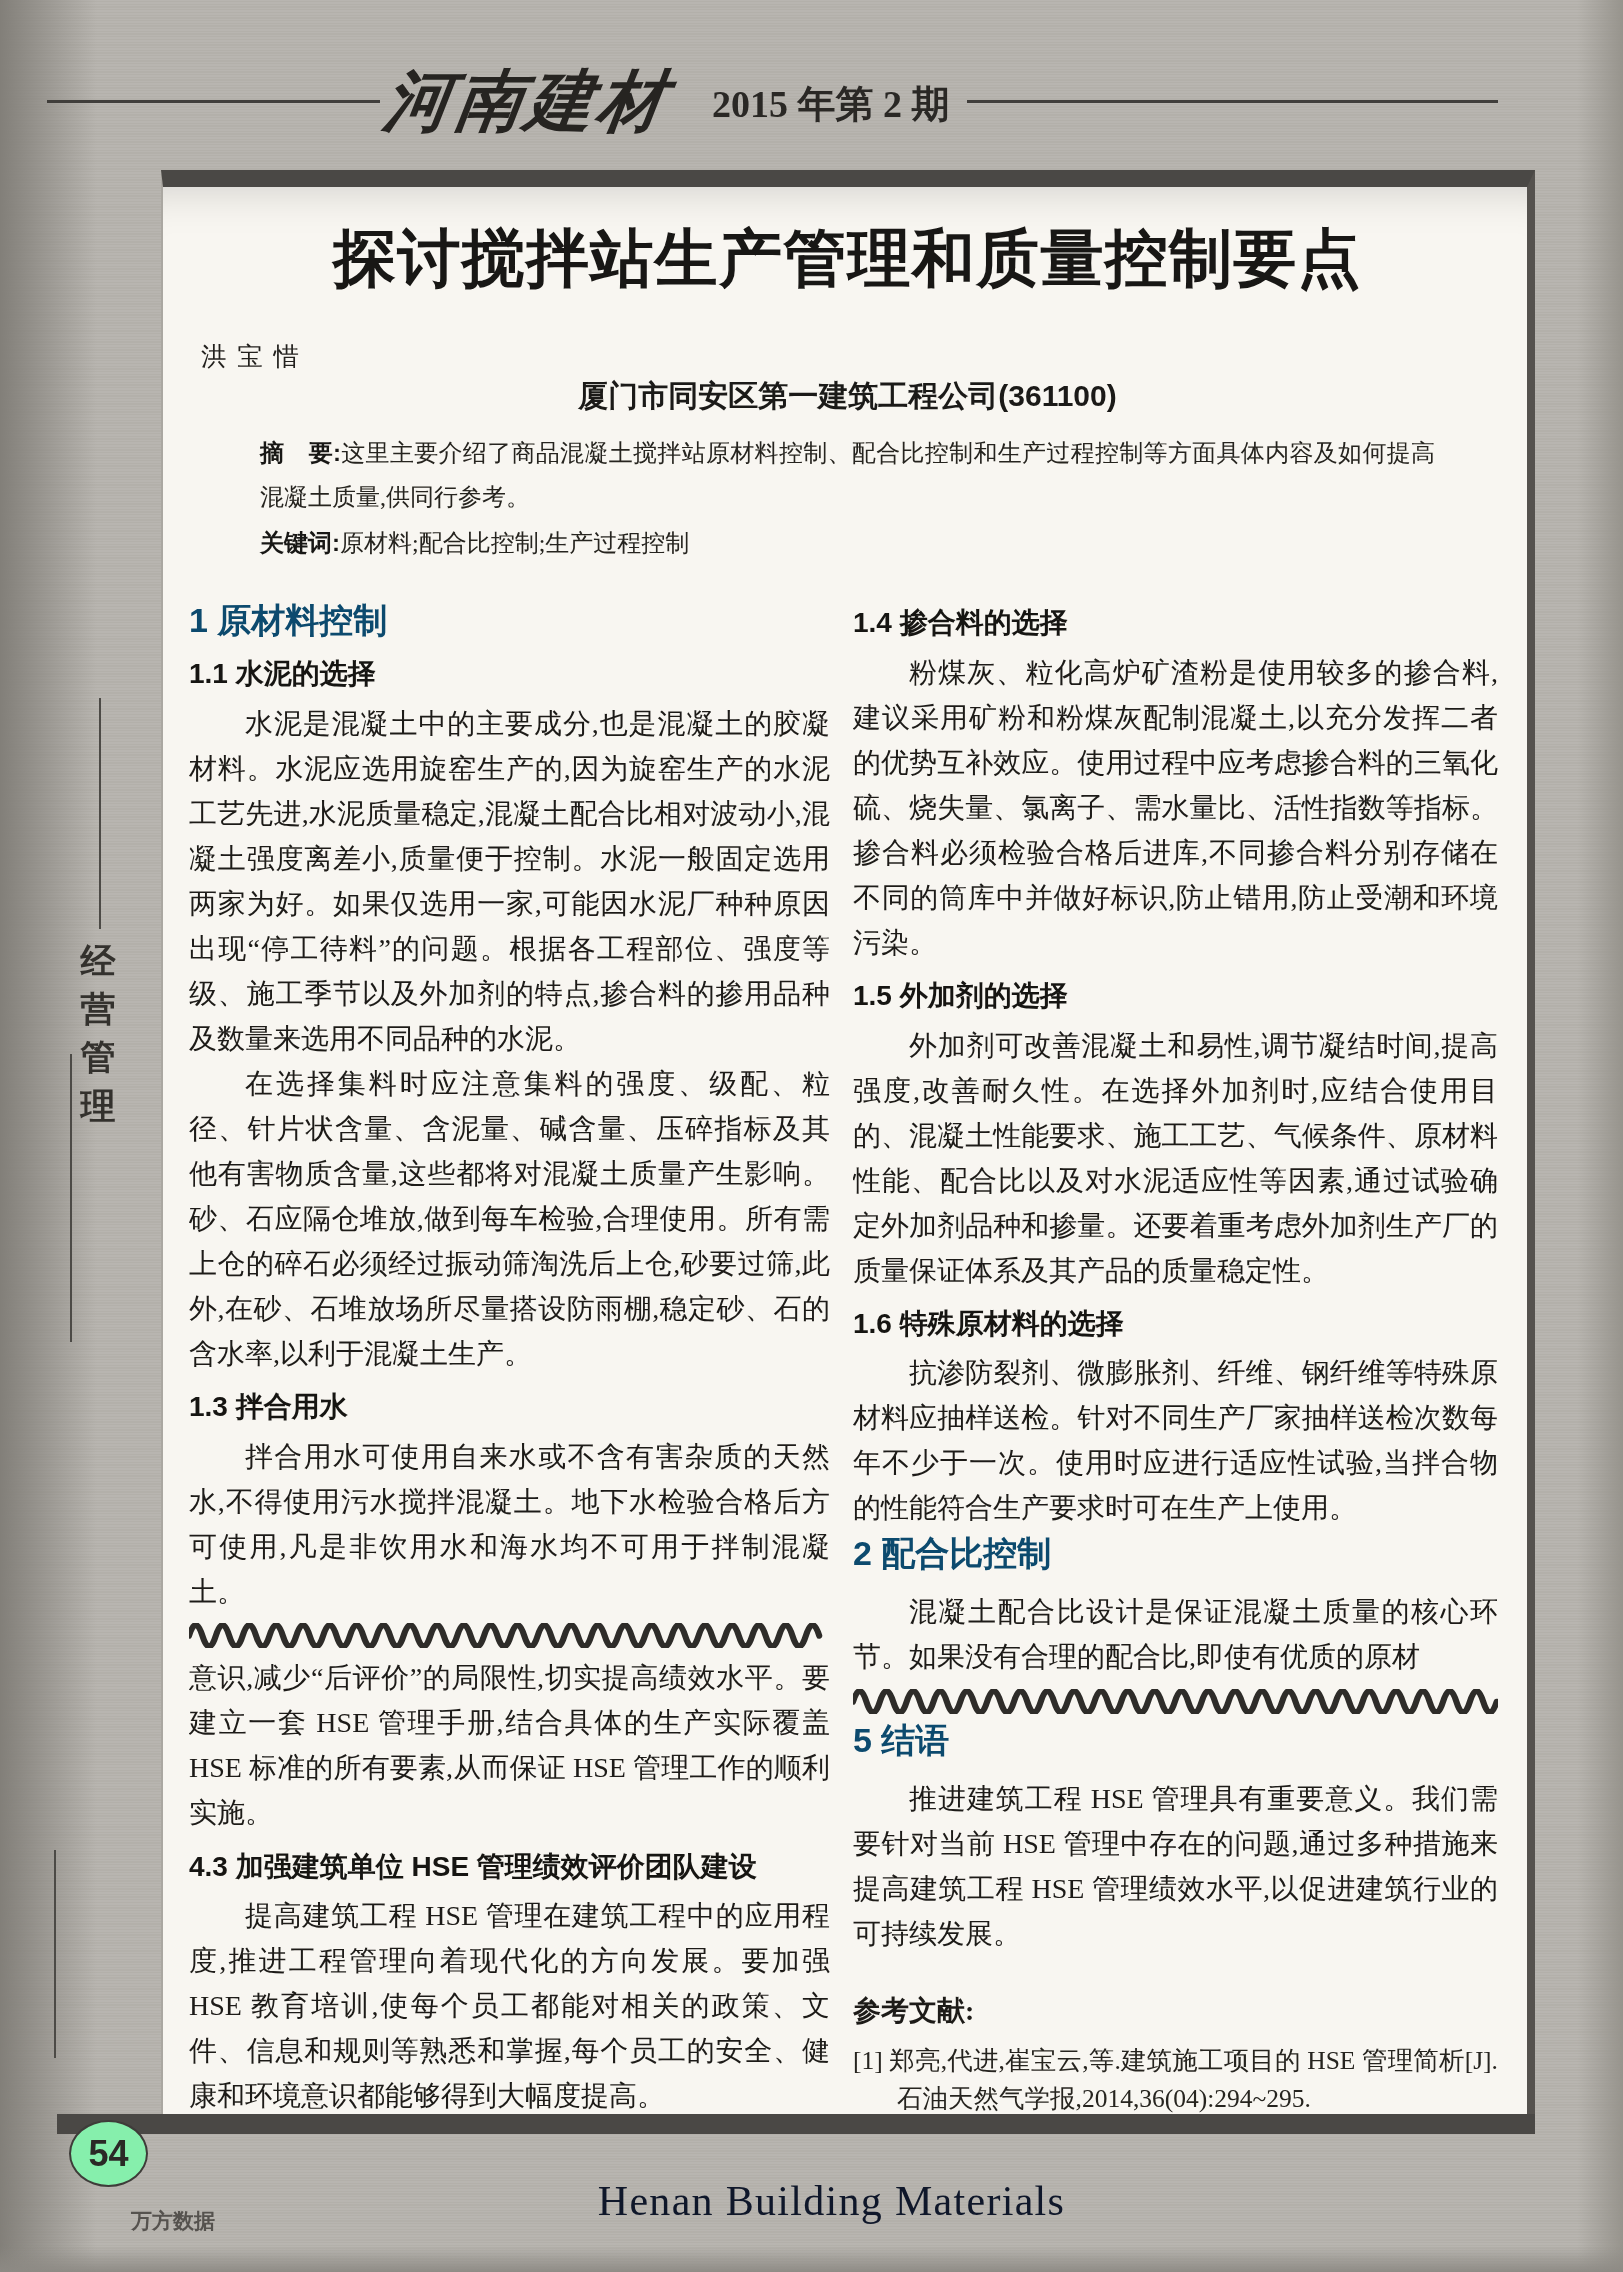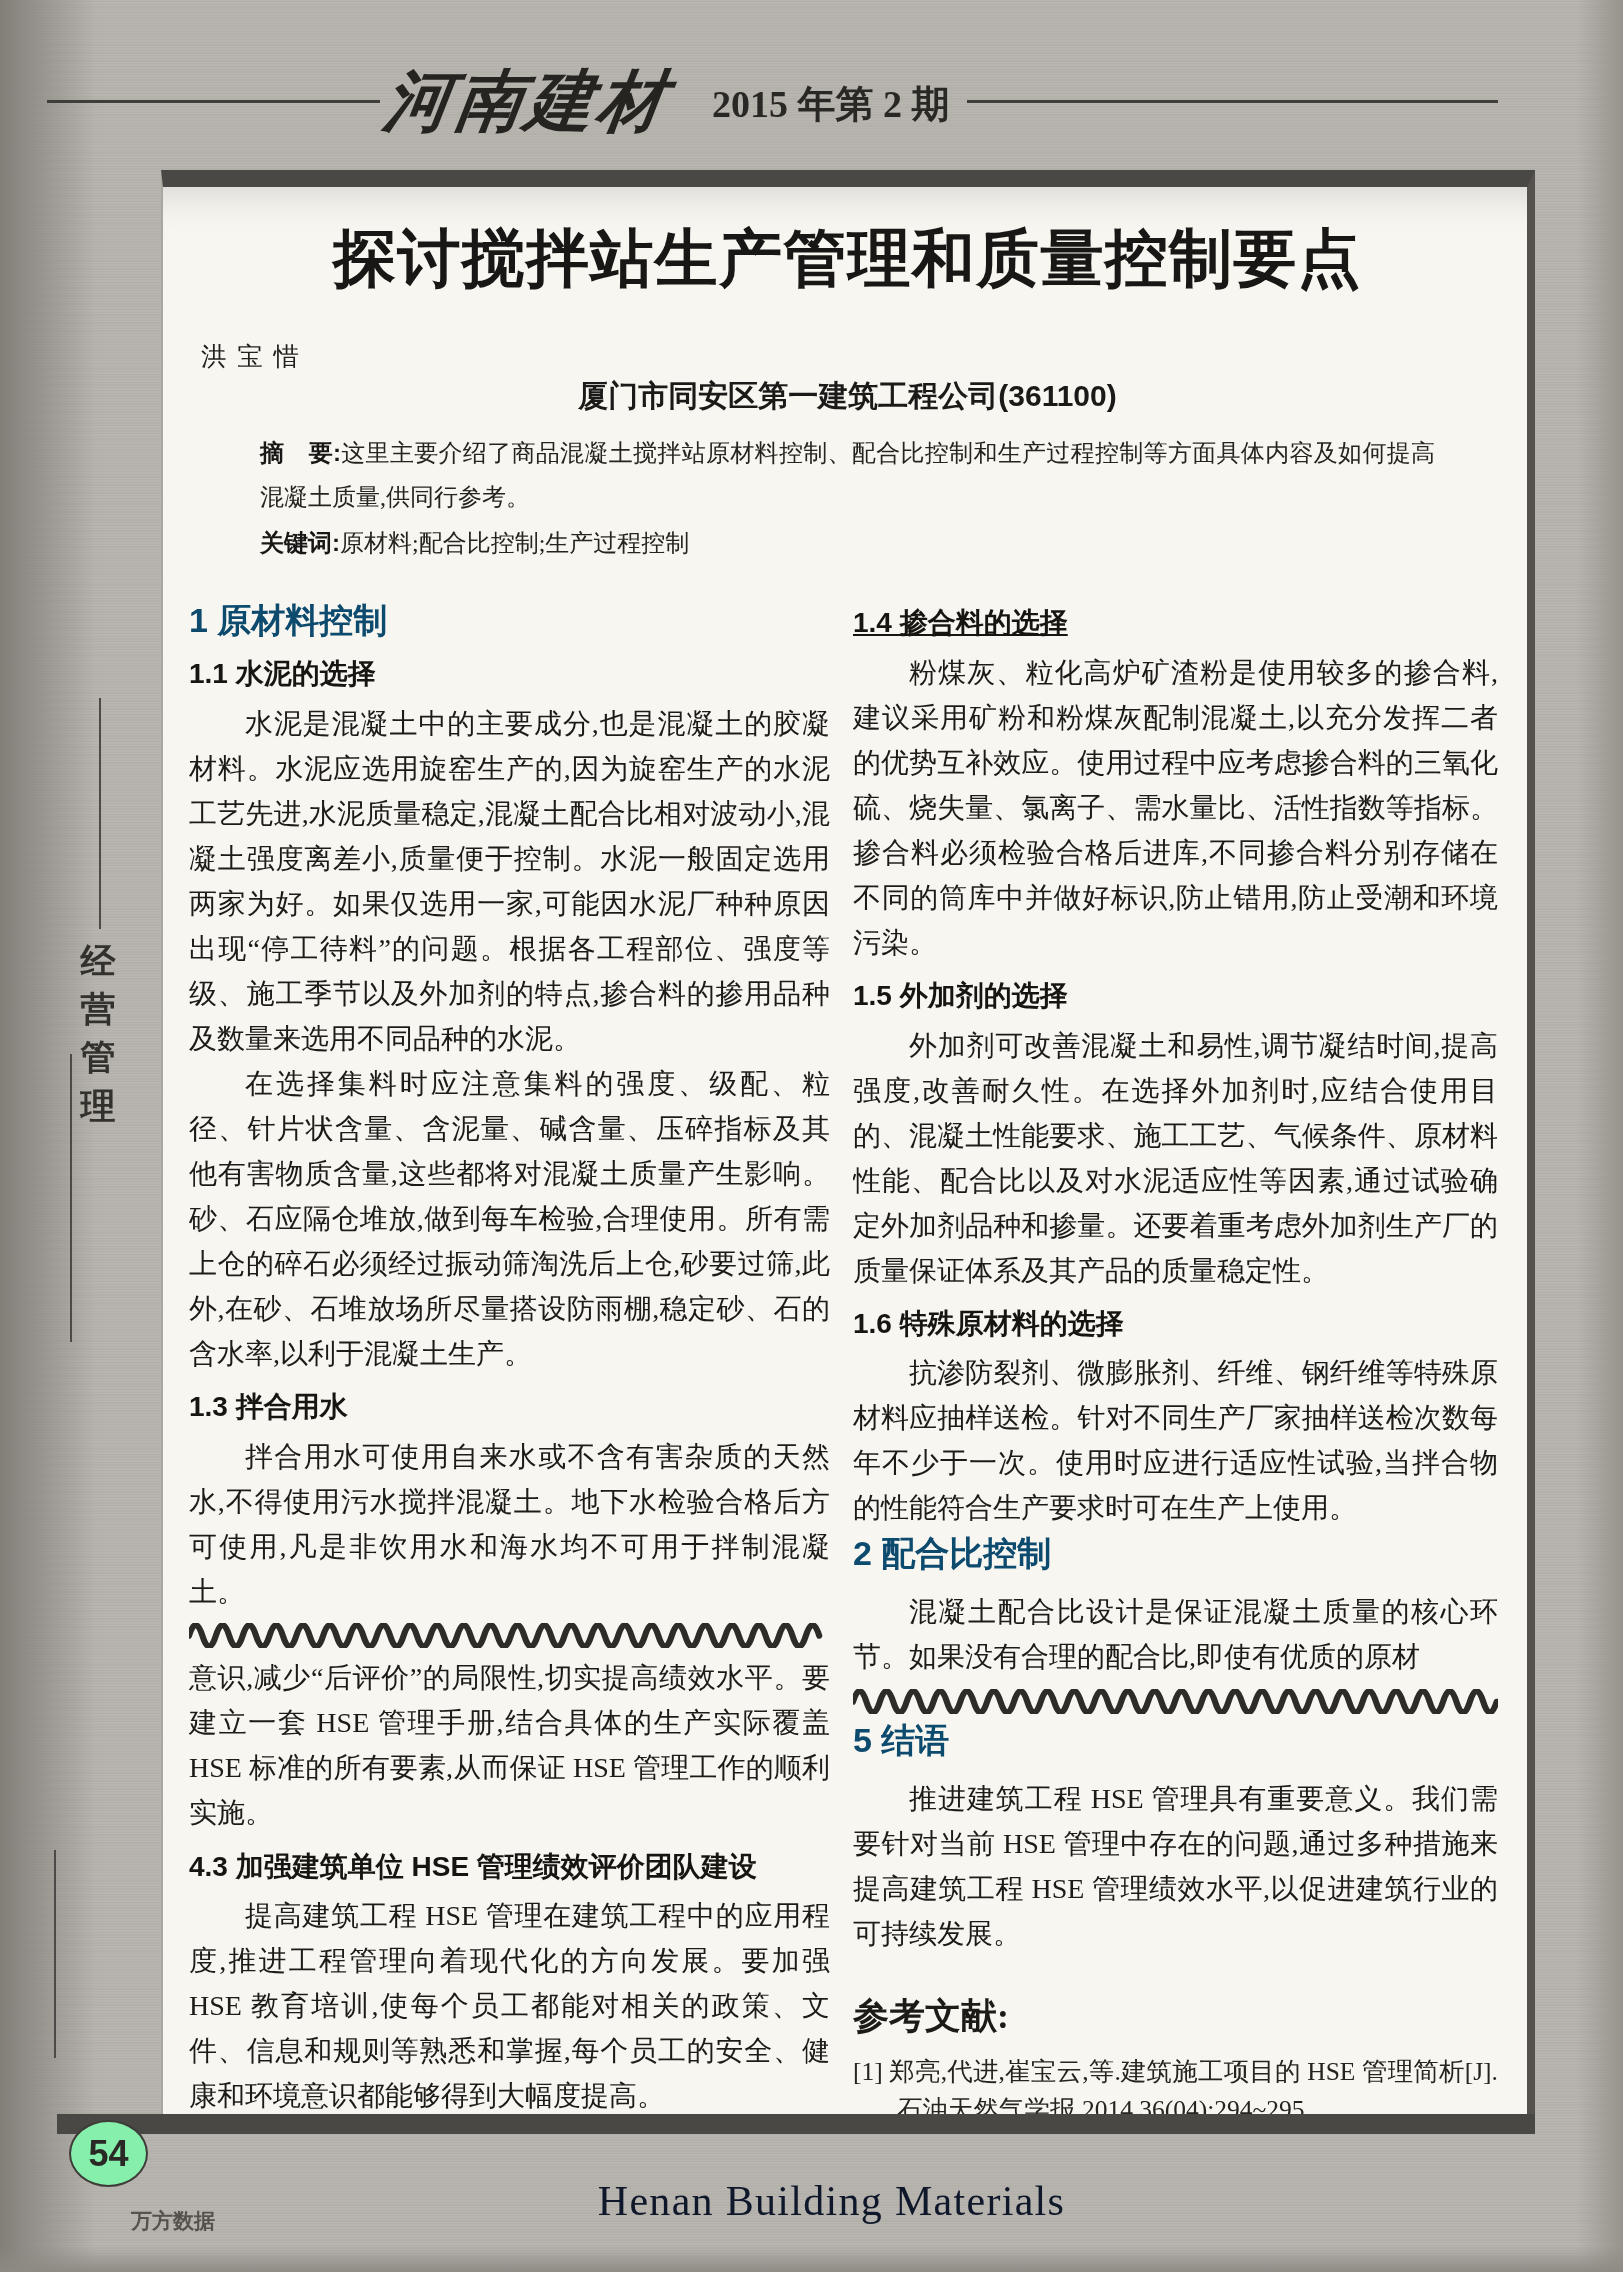--- a/index.html
+++ b/index.html
@@ -42,25 +42,25 @@
   .abstract-block{left:260px;top:431px;width:1175px;font-size:24px;line-height:44px;text-align:justify;color:#26241f;}
   .keywords-block{left:260px;top:521px;width:1175px;font-size:24px;line-height:44px;color:#26241f;}
   .lab{font-weight:700;font-family:"Liberation Sans","DejaVu Sans",sans-serif;color:#181715;}
   
   .col{top:596px;height:1519px;overflow:hidden;}
   .col-left{left:189px;width:641px;}
   .col-right{left:853px;width:645px;}
   .sec-big{font-family:"Liberation Sans","DejaVu Sans",sans-serif;font-weight:700;font-size:34px;line-height:39px;color:#0c4a6e;margin:4px 0 16px;}
   .sec-sub{font-family:"Liberation Sans","DejaVu Sans",sans-serif;font-weight:700;font-size:28px;line-height:35px;color:#161512;margin:13.4px 0 9.4px;}
   .col .first{margin-top:5.4px;}
-  .col-right .first{margin-top:9.4px;text-decoration:underline;}
+  .col-right .first{margin-top:9.4px;}
   p.body{font-size:28px;line-height:45px;text-align:justify;text-indent:56px;margin:0;color:#1d1b18;}
   p.noindent{text-indent:0;}
   .wave-divider{display:block;margin:9.4px 0 6.7px;}
-  .refs-label{font-weight:700;font-size:36px;color:#1d1b18;margin:36px 0 12px;}
+  .refs-label{font-weight:700;font-size:28px;color:#1d1b18;margin:36px 0 12px;}
   .ref-item{font-size:25.5px;line-height:38px;text-align:justify;padding-left:44px;text-indent:-44px;margin:0 0 6.7px;color:#26241f;}
   
   .page-badge{left:69px;top:2120px;width:79px;height:67px;background:#86efac;border:2.7px solid #3e3c39;border-radius:50%;
     display:flex;align-items:center;justify-content:center;font-size:36px;font-weight:600;color:#2b2926;
     font-family:"Liberation Sans","DejaVu Sans",sans-serif;box-sizing:border-box;}
   .journal-en{left:67px;top:2177px;width:1529px;text-align:center;font-size:42px;font-weight:400;letter-spacing:1.3px;color:#0f172a;}
   .watermark{left:131px;top:2207px;font-size:21px;color:#55524e;font-weight:bold;}
 </style>
 </head>
 <body>

